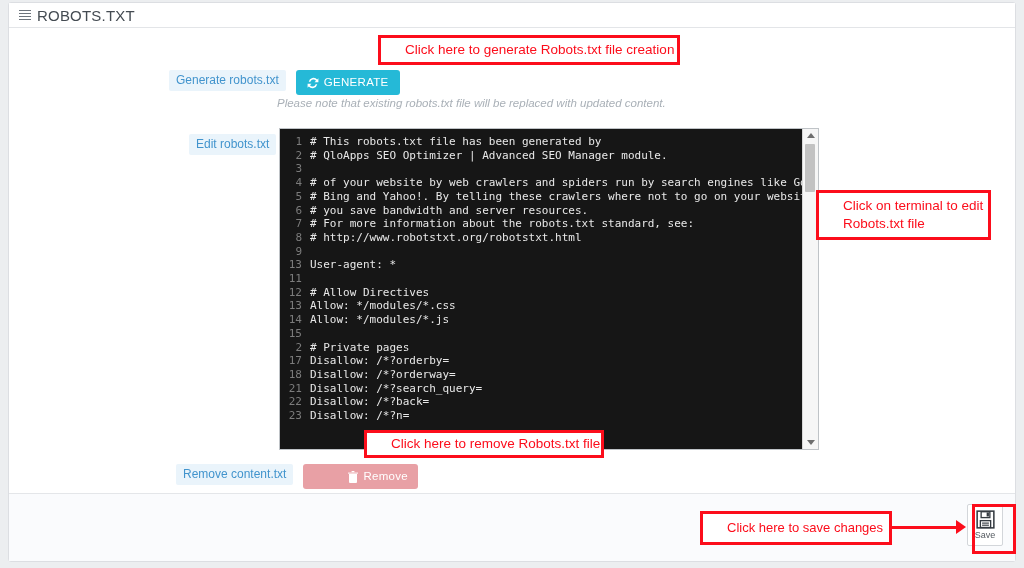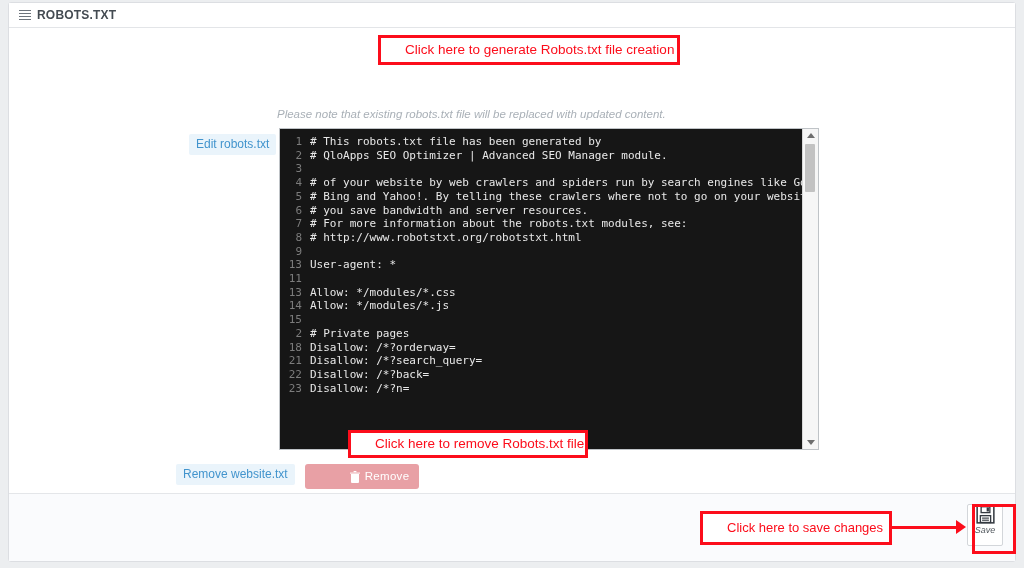--- a/index.html
+++ b/index.html
@@ -31,24 +31,24 @@
   .panel-header {
     height: 25px;
     border-bottom: 1px solid #e3e5e8;
     display: flex;
     align-items: center;
     padding-left: 10px;
     box-sizing: border-box;
     background: #ffffff;
   }
   .panel-title {
-    font-size: 12px;
+    font-size: 15px;
     color: #444b52;
     letter-spacing: 0.2px;
-    font-weight: bold;
+    font-weight: normal;
   }
   .hdr-icon {
     width: 12px;
     height: 11px;
     margin-right: 6px;
     display: inline-block;
     position: relative;
     flex: 0 0 auto;
   }
   .hdr-icon i {
@@ -202,22 +202,22 @@
     right: 12px;
     top: 10px;
     width: 34px;
     height: 40px;
     background: #fff;
     border: 1px solid #d3d6da;
     border-radius: 2px;
     display: flex;
     flex-direction: column;
     align-items: center;
+    justify-content: center;
     cursor: pointer;
-    font-style: italic;
   }
   .save-btn .save-lbl {
     font-size: 9px;
     color: #555b61;
     margin-top: 1px;
   }
 
   
   .anno {
     position: absolute;
@@ -264,61 +264,75 @@
         <i></i>
           <i></i>
           <i></i>
           <i></i>
       </span>
       <span class="panel-title">ROBOTS.TXT</span>
     </div>
 
     <div class="panel-body">
 
-      <div class="hint" style="position:absolute; left:268px; top:80px;">Please note that existing robots.txt file will be replaced with updated content.</div>
+      <div class="row" style="left:160px; top:42px;">
+        <span class="form-label">Generate robots.txt</span>
+        <button class="btn btn-generate" style="margin-left:10px;">
+          <span class="ico-refresh">
+            <svg width="12" height="12" viewBox="0 0 16 16">
+              <path d="M13.6 3.4A6.5 6.5 0 0 0 2.3 6.2h2.1A4.5 4.5 0 0 1 12 4.9l-2 2h5.2V1.8l-1.6 1.6z" fill="#ffffff"></path>
+              <path d="M2.4 12.6a6.5 6.5 0 0 0 11.3-2.8h-2.1A4.5 4.5 0 0 1 4 11.1l2-2H.8v5.1l1.6-1.6z" fill="#ffffff"></path>
+            </svg>
+          </span>
+          <span class="lbl">GENERATE</span>
+        </button>
+      </div>
+      <div class="hint" style="position:absolute; left:268px; top:69px;">Please note that existing robots.txt file will be replaced with updated content.</div>
 
       <div class="row" style="left:180px; top:106px;">
         <span class="form-label">Edit robots.txt</span>
       </div>
 
       <div class="terminal-wrap">
         <div class="terminal-code" id="terminal-code">
             <div class="cline"><span class="cnum">1</span><span class="ctxt"># This robots.txt file has been generated by</span></div>
             <div class="cline"><span class="cnum">2</span><span class="ctxt"># QloApps SEO Optimizer | Advanced SEO Manager module.</span></div>
             <div class="cline"><span class="cnum">3</span></div>
             <div class="cline"><span class="cnum">4</span><span class="ctxt"># of your website by web crawlers and spiders run by search engines like Google</span></div>
             <div class="cline"><span class="cnum">5</span><span class="ctxt"># Bing and Yahoo!. By telling these crawlers where not to go on your website,</span></div>
             <div class="cline"><span class="cnum">6</span><span class="ctxt"># you save bandwidth and server resources.</span></div>
-            <div class="cline"><span class="cnum">7</span><span class="ctxt"># For more information about the robots.txt modules, see:</span></div>
+            <div class="cline"><span class="cnum">7</span><span class="ctxt"># For more information about the robots.txt standard, see:</span></div>
             <div class="cline"><span class="cnum">8</span><span class="ctxt"># http://www.robotstxt.org/robotstxt.html</span></div>
             <div class="cline"><span class="cnum">9</span><span class="ctxt"></span></div>
             <div class="cline"><span class="cnum">13</span><span class="ctxt">User-agent: *</span></div>
             <div class="cline"><span class="cnum">11</span><span class="ctxt"></span></div>
+            <div class="cline"><span class="cnum">12</span><span class="ctxt"># Allow Directives</span></div>
             <div class="cline"><span class="cnum">13</span><span class="ctxt">Allow: */modules/*.css</span></div>
             <div class="cline"><span class="cnum">14</span><span class="ctxt">Allow: */modules/*.js</span></div>
             <div class="cline"><span class="cnum">15</span><span class="ctxt"></span></div>
             <div class="cline"><span class="cnum">2</span><span class="ctxt"># Private pages</span></div>
+            <div class="cline"><span class="cnum">17</span><span class="ctxt">Disallow: /*?orderby=</span></div>
             <div class="cline"><span class="cnum">18</span><span class="ctxt">Disallow: /*?orderway=</span></div>
             <div class="cline"><span class="cnum">21</span><span class="ctxt">Disallow: /*?search_query=</span></div>
             <div class="cline"><span class="cnum">22</span><span class="ctxt">Disallow: /*?back=</span></div>
             <div class="cline"><span class="cnum">23</span><span class="ctxt">Disallow: /*?n=</span></div>
           </div>
         <div class="scrollbar">
           <div class="sb-arrow up">
               <span></span>
             </div>
           <div class="sb-thumb"></div>
           <div class="sb-arrow down">
               <span></span>
             </div>
         </div>
       </div>
 
       <div class="row" style="left:167px; top:436px;">
-        <span class="form-label">Remove website.txt</span>
+        <span class="form-label">Remove content.txt</span>
         <button class="btn btn-remove" style="margin-left:10px;padding-left:45px;">
           <span class="ico-trash">
             <svg width="10" height="12" viewBox="0 0 10 12">
               <path d="M1 3h8v8a1 1 0 0 1-1 1H2a1 1 0 0 1-1-1V3z" fill="#ffffff"></path>
               <path d="M0 1.6h10V2.6H0z" fill="#ffffff"></path>
               <path d="M3.6 0h2.8v1.2H3.6z" fill="#ffffff"></path>
             </svg>
           </span>
           <span class="lbl">Remove</span>
         </button>
@@ -339,22 +353,26 @@
         </svg>
         <span class="save-lbl">Save</span>
       </div>
     </div>
   </div>
 
   <div class="anno" style="left:378px; top:35px; width:302px; height:30px;">
     <span>Click here to generate Robots.txt file creation</span>
   </div>
 
-
-  <div class="anno" style="left:348px; top:430px; width:240px; height:28px;">
+  <div class="anno" style="left:816px; top:190px; width:175px; height:50px;">
+    <span>Click on terminal to edit</span>
+    <span>Robots.txt file</span>
+  </div>
+
+  <div class="anno" style="left:364px; top:430px; width:240px; height:28px;">
     <span>Click here to remove Robots.txt file</span>
   </div>
 
   <div class="anno" style="left:700px; top:511px; width:192px; height:34px; font-size:13px;">
     <span>Click here to save changes</span>
   </div>
 
   <div class="arrow-line" style="left:890px; top:526px; width:68px;"></div>
   <div class="arrow-head" style="left:956px; top:520px;"></div>
 

